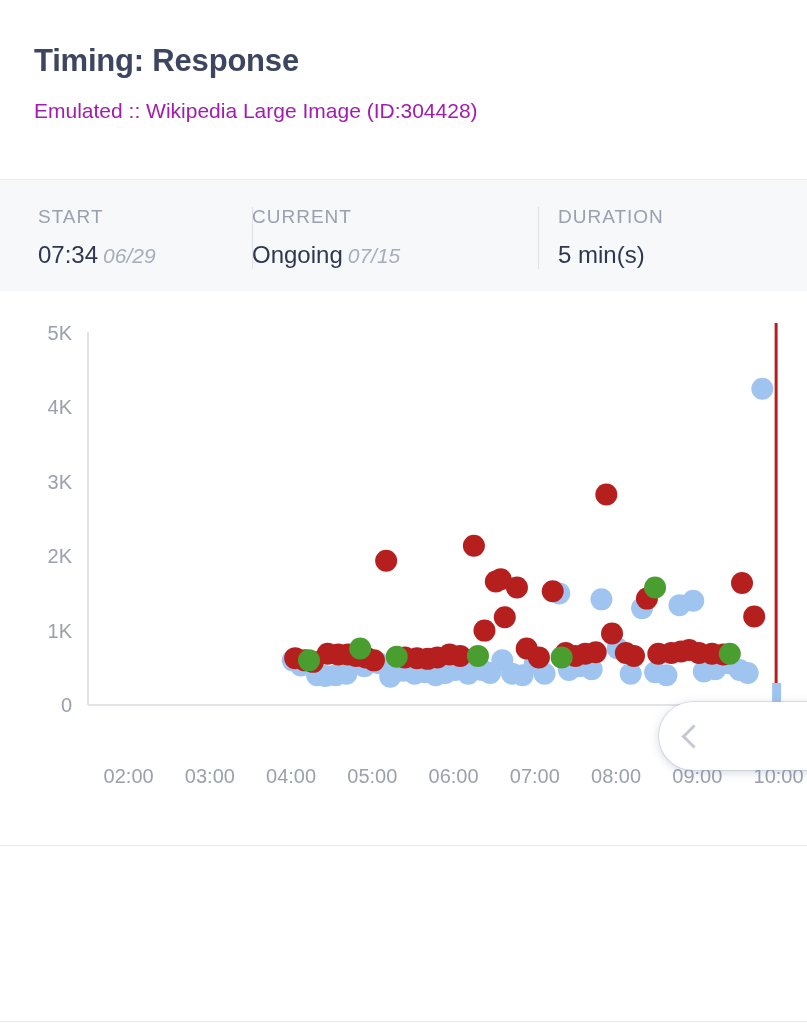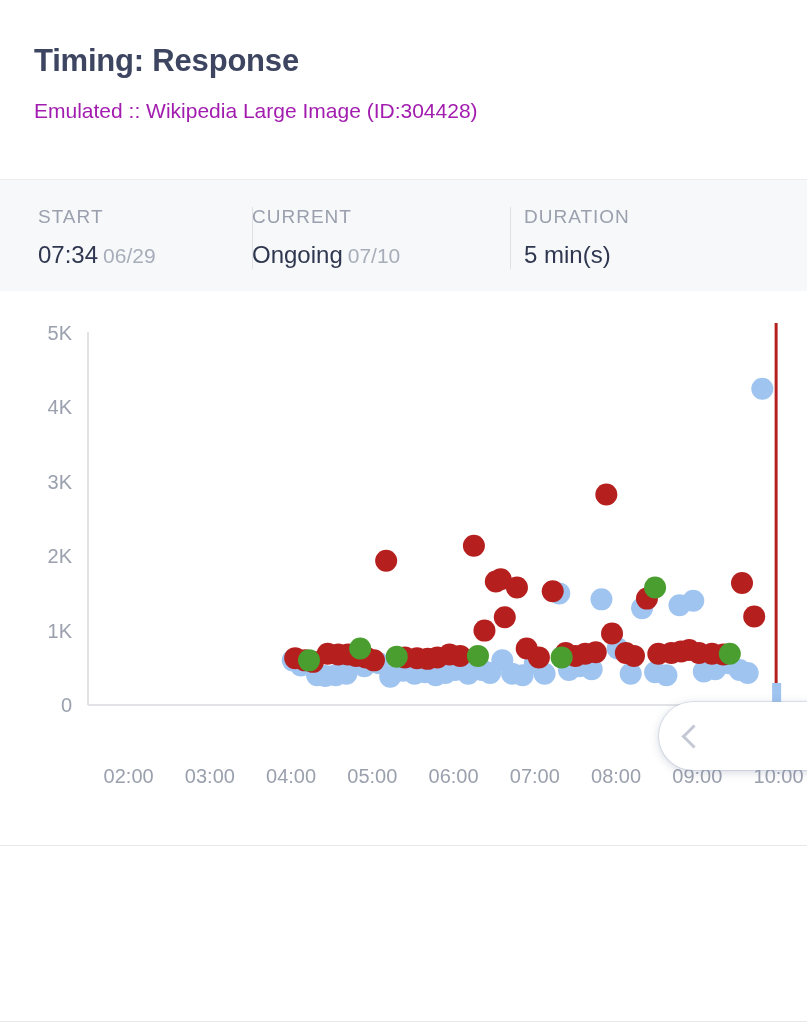--- a/index.html
+++ b/index.html
@@ -29,32 +29,32 @@
     position: absolute; left: 0; top: 179px;
     width: 807px; height: 117px;
     background: #f7f8fa;
     border-top: 1px solid #ececf0;
     border-bottom: 1px solid #e6e7ec;
     display: flex; align-items: center;
   }
   .stat { position: relative; padding: 0 0 0 0; }
   .stat-1 { width: 252px; padding-left: 38px; }
   .stat-2 { width: 258px; }
-  .stat-3 { width: 240px; padding-left: 14px; }
+  .stat-3 { width: 240px; padding-left: 20px; margin-left: 28px; }
   .stat-2::before, .stat-3::before {
     content: ""; position: absolute; left: 0; top: 50%;
     transform: translateY(-50%);
     width: 1px; height: 62px; background: #dfe1e7;
   }
   .stat-label {
     font-size: 19px; color: #9aa0ad; letter-spacing: 1.0px;
     font-weight: 400; text-transform: uppercase;
   }
   .stat-value { margin-top: 13px; font-size: 24px; color: #2f3750; font-weight: 400; }
-  .stat-value .sub { color: #a7adb9; font-size: 21px; margin-left: 5px; }
+  .stat-value .sub { color: #a7adb9; font-size: 21px; margin-left: 5px; font-style: italic; }
 
   
   .chart-region { position: absolute; left: 0; top: 291px; width: 807px; height: 554px; background:#fff; }
   .chart-svg { display: block; }
 
   
   .pager-pill {
     position: absolute; left: 659px; top: 702px;
     width: 190px; height: 68px;
     background: #ffffff;
@@ -88,21 +88,21 @@
     <div class="page-subtitle">Emulated :: Wikipedia Large Image (ID:304428)</div>
   </div>
 
   <div class="stats-strip">
     <div class="stat stat-1">
       <div class="stat-label">START</div>
       <div class="stat-value"><span>07:34</span><span class="sub">06/29</span></div>
     </div>
     <div class="stat stat-2">
       <div class="stat-label">CURRENT</div>
-      <div class="stat-value"><span>Ongoing</span><span class="sub">07/10</span></div>
+      <div class="stat-value"><span>Ongoing</span><span class="sub">07/15</span></div>
     </div>
     <div class="stat stat-3">
       <div class="stat-label">DURATION</div>
       <div class="stat-value"><span>5 min(s)</span><span class="sub"></span></div>
     </div>
   </div>
 
   <div class="chart-region">
     <svg class="chart-svg" id="chart" width="807" height="554">
         <line x1="88" y1="41" x2="88" y2="414" stroke="#e2e3e7" stroke-width="2"></line>

